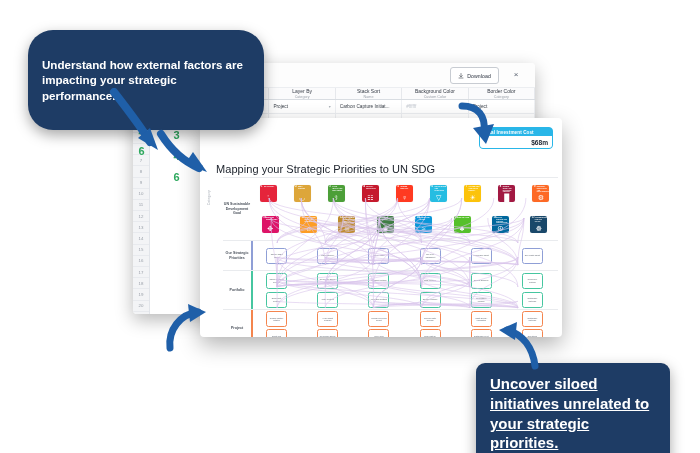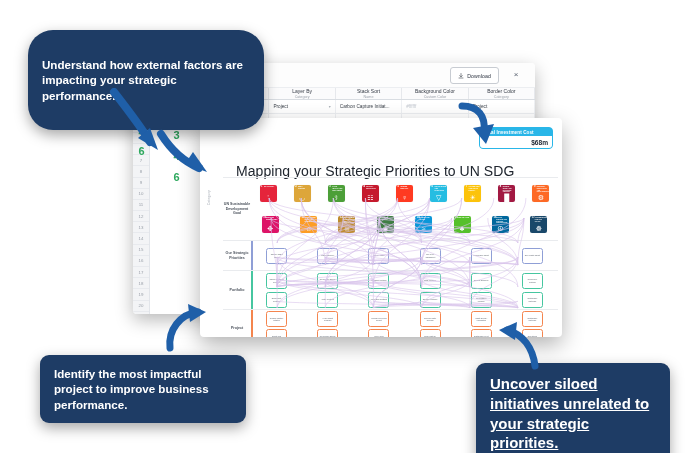--- a/index.html
+++ b/index.html
@@ -79,21 +79,21 @@
   .chart-inner{position:absolute;inset:0;}
 
   .kpi{
     position:absolute;right:9px;top:9px;width:72px;
     border:1.4px solid #29b6e8;border-radius:4px;overflow:hidden;background:#29b6e8;
   }
   .kpi-t{font-size:4.6px;font-weight:700;color:#ffffff;padding:1.5px 4px 1.5px;letter-spacing:.1px;}
   .kpi-v{background:#fff;font-size:6.6px;font-weight:700;color:#1d2430;text-align:right;padding:2.5px 4px;}
 
   .chart-title{
-    position:absolute;left:36px;top:45px;font-size:14px;color:#20262f;letter-spacing:.05px;
+    position:absolute;left:16px;top:45px;font-size:11px;color:#20262f;letter-spacing:.05px;
   }
 
   .vaxis-label{
     position:absolute;left:7px;top:72px;
     font-size:3.4px;color:#a7adb6;
     writing-mode:vertical-rl;transform:rotate(180deg);letter-spacing:.2px;
   }
 
   .matrix{position:absolute;left:23px;top:59px;right:4px;bottom:3px;}
   .band{position:relative;border-top:1px solid #e9ebee;display:flex;}
@@ -624,21 +624,20 @@
                 <div class="node pj">Sustainable Fleet Program</div>
                 <div class="node pj">Eco Steam Recovery</div>
               </div>
             </div>
           </div>
         </div>
     </div>
   </div>
 
   <div class="callout c1">Understand how external factors are impacting your strategic performance.</div>
-  <div class="callout c3">Identify the most impactful project to improve business performance.</div>
   <div class="callout c4">Uncover siloed initiatives unrelated to your strategic priorities.</div>
 
   <svg class="arrow a1" width="60" height="70" viewBox="0 0 60 70">
     <path d="M6 4 C20 22, 34 40, 42 54" stroke="#1f5fa8" stroke-width="8" fill="none" stroke-linecap="round"></path>
     <path d="M30 50 L50 62 L42 40 Z" fill="#1f5fa8"></path>
   </svg>
   <svg class="arrow a2" width="60" height="58" viewBox="0 0 60 58">
     <path d="M6 6 C16 22, 30 34, 44 40" stroke="#1f5fa8" stroke-width="8" fill="none" stroke-linecap="round"></path>
     <path d="M30 36 L52 44 L38 24 Z" fill="#1f5fa8"></path>
   </svg>

